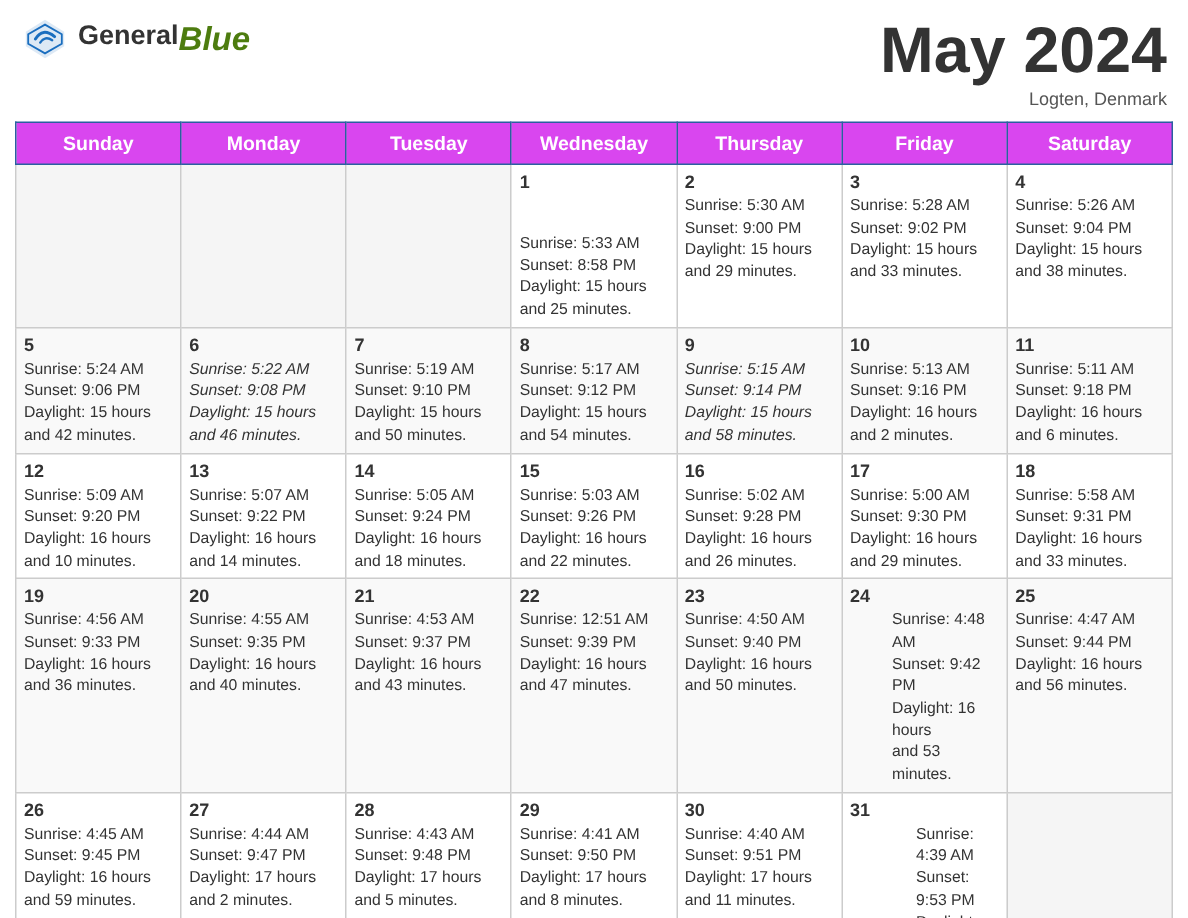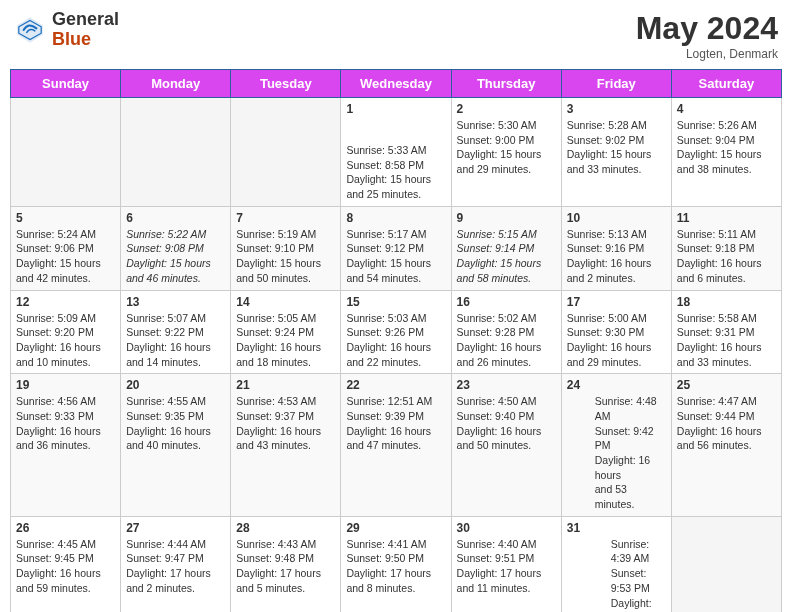--- a/index.html
+++ b/index.html
@@ -17,42 +17,43 @@
       margin-bottom: 8px;
       padding: 0 4px;
     }
     .logo {
       display: flex;
       align-items: center;
       gap: 6px;
     }
     .logo-text {
       display: flex;
-      flex-direction: column;
+      flex-direction: row;
       line-height: 1.1;
     }
     .logo-general {
       font-size: 18px;
       font-weight: bold;
       color: #333;
     }
     .logo-blue {
-      font-size: 18px;
-      font-weight: bold;
-      color: #c2410c;
+      font-size: 22px;
+      font-weight: bold;
+      color: #4d7c0f;
+      font-style: italic;
     }
     .logo-icon {
       width: 32px;
       height: 32px;
     }
     .title-block {
       text-align: right;
     }
     .month-year {
-      font-size: 32px;
+      font-size: 43px;
       font-weight: bold;
       color: #333;
     }
     .location {
       font-size: 12px;
       color: #555;
     }
     .calendar {
       width: 100%;
       border-collapse: collapse;

